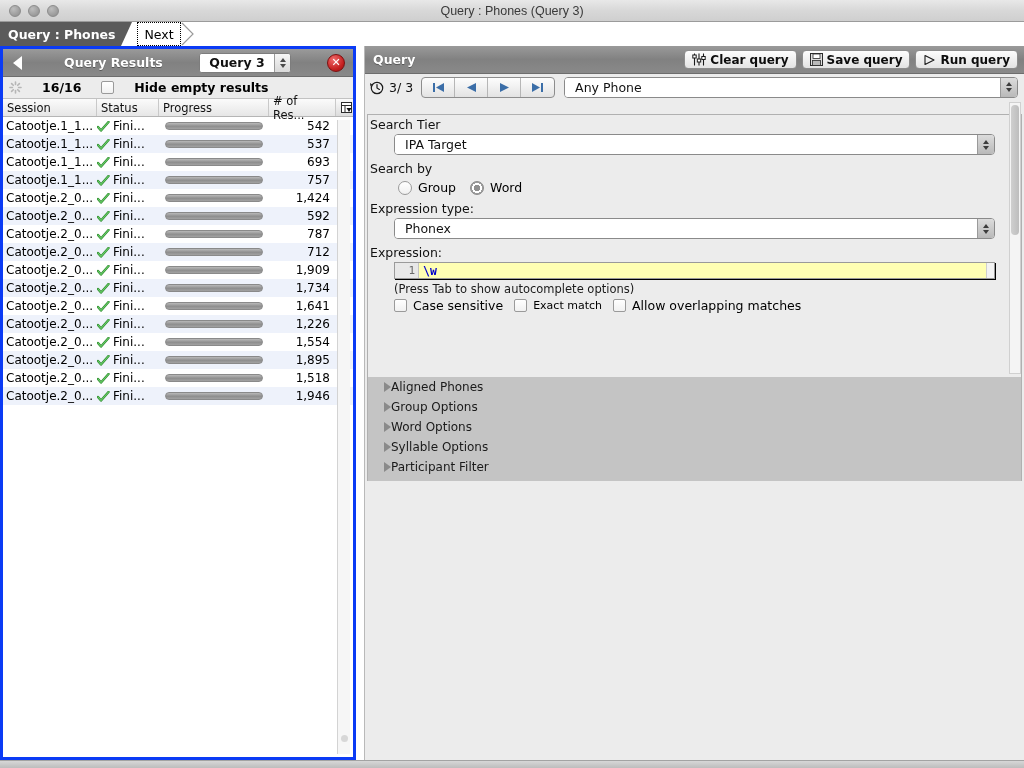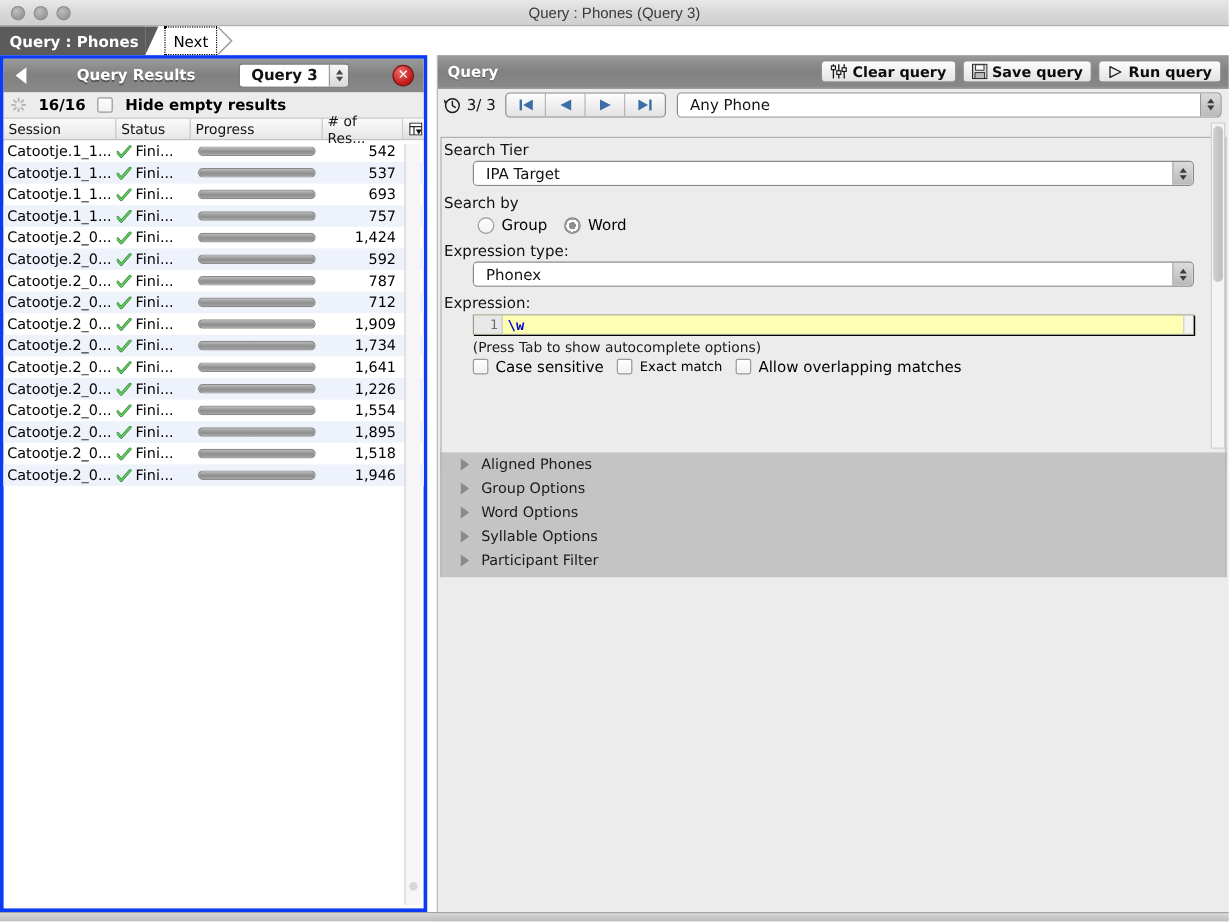--- a/index.html
+++ b/index.html
@@ -110,21 +110,21 @@
   .lp-close {
     width: 18px; height: 18px; border-radius: 50%;
     margin-left: 8px; margin-right: 2px;
     background: radial-gradient(circle at 35% 28%, #f06a6a, #c41f1f 65%, #8e1212);
     border: 1px solid #7d1010;
     display:flex;align-items:center;justify-content:center;
     color:#fff; font-size:11px; font-weight:bold; line-height:1; cursor:pointer;
   }
   .lp-subbar {
     height: 22px; background: #ececec; border-bottom: 1px solid #c2c2c2;
-    display: flex; align-items: center; padding: 0 6px; gap: 10px;
+    display: flex; align-items: center; padding: 0 6px; gap: 20px;
   }
   .spinner-ico { width: 13px; height: 13px; flex: none; }
   .count { font-size: 12.5px; font-weight: bold; color: #000; }
   .cb {
     width: 13px; height: 13px; border: 1px solid #9a9a9a; border-radius: 2px;
     background: linear-gradient(to bottom,#ffffff,#f1f1f1); flex: none; cursor: pointer;
   }
   .lbl { font-size: 12.5px; font-weight: bold; color: #000; }
   
   .tbl-head {
@@ -216,21 +216,21 @@
             display:flex;align-items:center;justify-content:flex-end;padding-right:3px;
             font-size:11px; color:#6b6b6b; font-family:"DejaVu Sans Mono", monospace;}
   .exprval { flex:1; display:flex;align-items:center;padding-left:4px;
              font-family:"DejaVu Sans Mono", monospace; font-size:11.5px;
              color:#0000cc; font-weight:bold; background:#ffffb3;}
   .expr-caret { width:8px; background:#f3f3f3; border-left:1px solid #cfcfcf;}
   .hint { font-size:11.5px; color:#1a1a1a; margin-left:26px; padding:3px 0 2px; }
   .checks { display:flex; gap:11px; margin-left:26px; align-items:center; }
   .accordion { position: absolute; left:2px; top:331px; right:2px; height:104px;
                background:#c4c4c4; border-left:1px solid #b0b0b0; border-right:1px solid #b0b0b0;}
-  .acc-item { height: 20px; display:flex; align-items:center; gap:10px; padding-left:16px;
+  .acc-item { height: 20px; display:flex; align-items:center; padding-left:16px;
               font-size:12px; color:#1a1a1a; cursor:pointer;}
   .tri { width:0;height:0;border-top:5px solid transparent;border-bottom:5px solid transparent;
          border-left:7px solid #8a8a8a; flex:none;}
   .rp-scroll { position:absolute; right:3px; top:56px; width:12px; height:272px;
                background:#f4f4f4; border:1px solid #d0d0d0; }
   .rp-thumb { position:absolute; left:1px; top:2px; width:8px; height:130px; border-radius:5px;
               background: linear-gradient(to right,#cfcfcf,#bdbdbd); }
   .bottom-strip { position:absolute; left:0; bottom:0; width:1024px; height:8px;
                   background: linear-gradient(to bottom,#d7d7d7,#bdbdbd);
                   border-top:1px solid #a3a3a3;}

